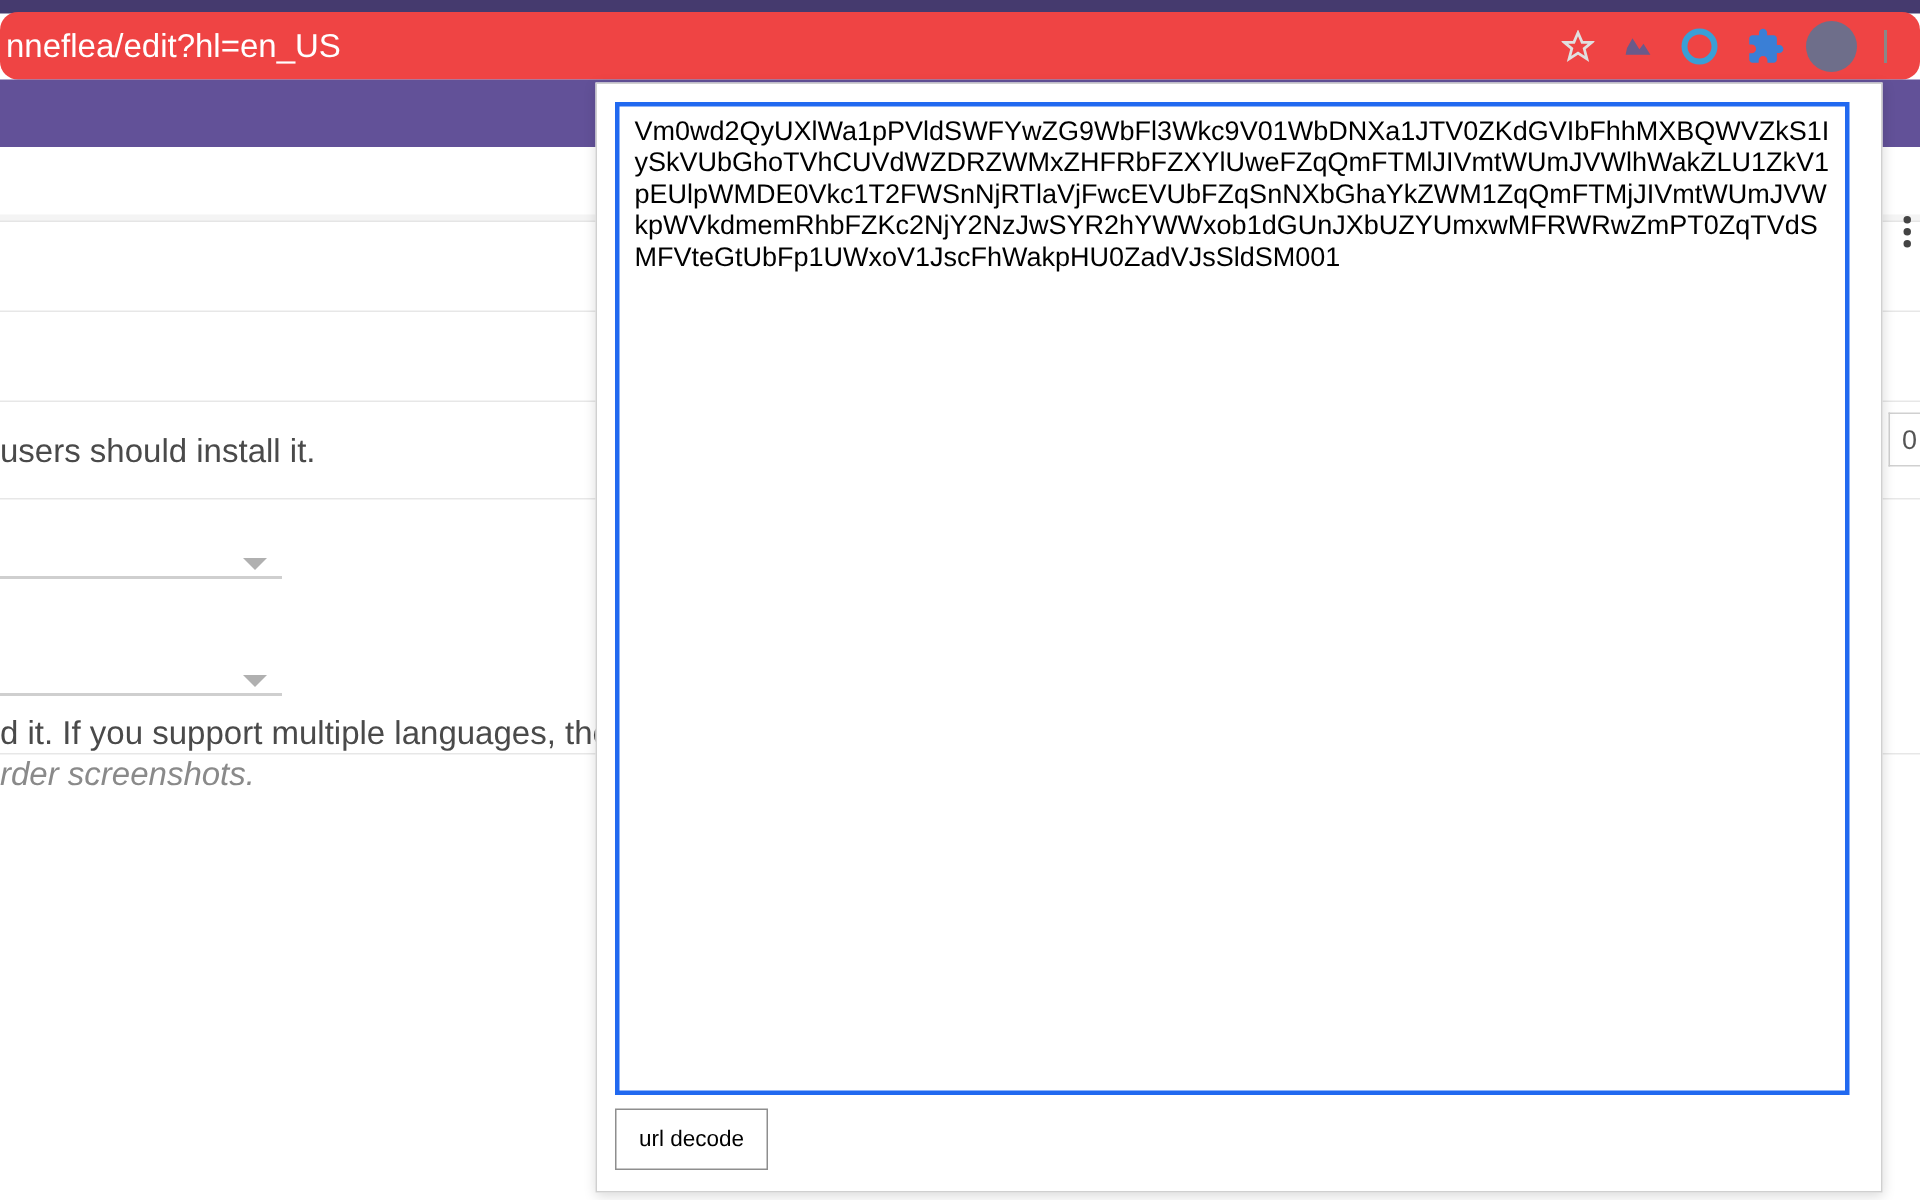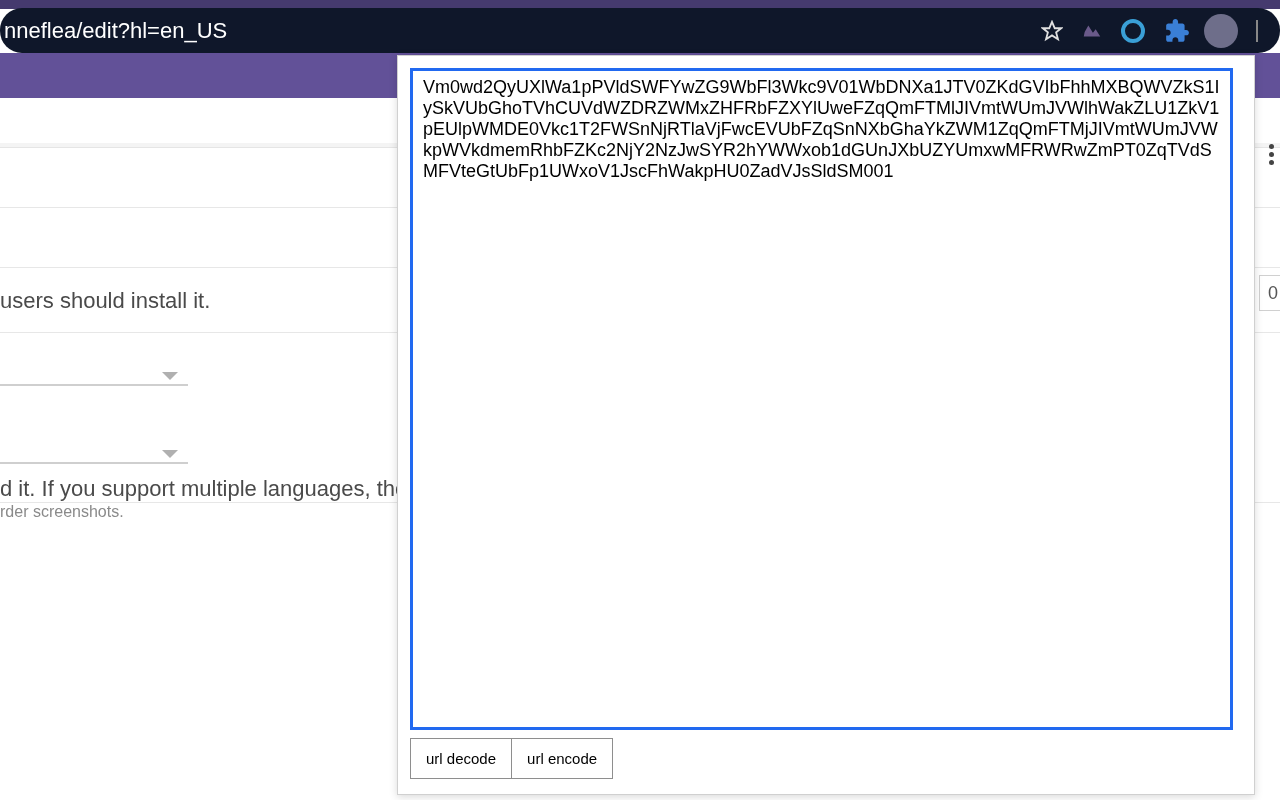--- a/index.html
+++ b/index.html
@@ -16,25 +16,25 @@
       position: relative;
     }
     .top-purple-bar {
       width: 100%;
       height: 9px;
       background: #453a6e;
     }
     .address-bar {
       width: 100%;
       height: 45px;
-      background: #0f172a;
+      background: #ef4444;
       display: flex;
       align-items: center;
       justify-content: space-between;
-      border-radius: 22px;
+      border-radius: 12px;
       margin-top: -1px;
     }
     .url-text {
       color: #fff;
       font-size: 22px;
       padding-left: 4px;
       font-weight: 400;
     }
     .address-icons {
       display: flex;
@@ -139,21 +139,22 @@
       border-top: 8px solid #b0b0b0;
       margin-right: 10px;
     }
     .help-text {
       color: #4a4a4a;
       font-size: 22px;
       padding: 20px 0 18px 0;
     }
     .screenshot-text {
       color: #8a8a8a;
-      font-size: 16px;
+      font-size: 22px;
+      font-style: italic;
       padding-top: 100px;
     }
     .popup {
       position: absolute;
       top: 55px;
       left: 397px;
       width: 858px;
       height: 740px;
       background: #fff;
       border: 1px solid #d0d0d0;
@@ -284,15 +285,14 @@
     <span></span>
     <span></span>
 </div>
 
 <div class="right-badge">0</div>
 
 <div class="popup">
   <textarea class="textarea-box" style="">Vm0wd2QyUXlWa1pPVldSWFYwZG9WbFl3Wkc9V01WbDNXa1JTV0ZKdGVIbFhhMXBQWVZkS1IySkVUbGhoTVhCUVdWZDRZWMxZHFRbFZXYlUweFZqQmFTMlJIVmtWUmJVWlhWakZLU1ZkV1pEUlpWMDE0Vkc1T2FWSnNjRTlaVjFwcEVUbFZqSnNXbGhaYkZWM1ZqQmFTMjJIVmtWUmJVWkpWVkdmemRhbFZKc2NjY2NzJwSYR2hYWWxob1dGUnJXbUZYUmxwMFRWRwZmPT0ZqTVdSMFVteGtUbFp1UWxoV1JscFhWakpHU0ZadVJsSldSM001</textarea>
   <div class="button-row">
     <button class="enc-button">url decode</button>
-    <button class="enc-button">url encode</button>
   </div>
 </div>
 
 </body></html>

